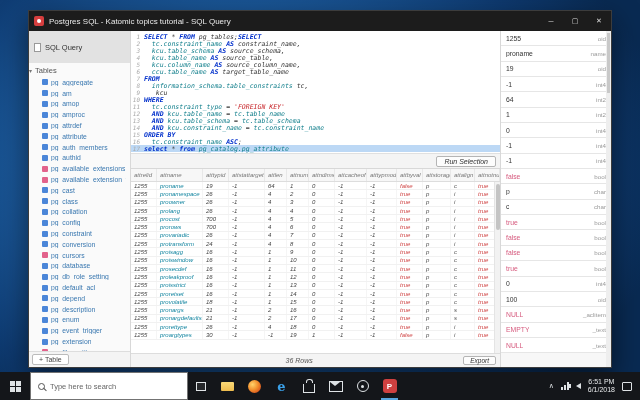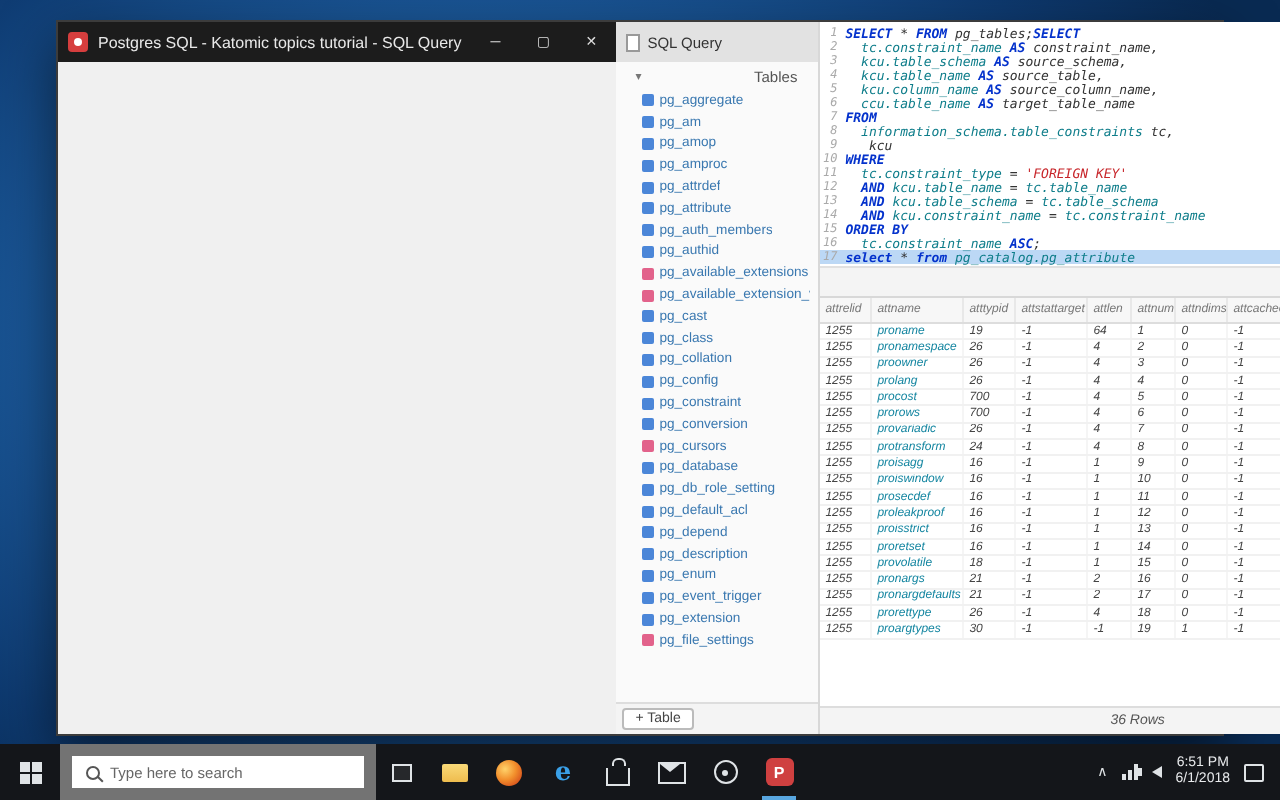--- a/index.html
+++ b/index.html
@@ -1,35 +1,35 @@
 <!DOCTYPE html>
 <html><head>
 <meta charset="utf-8">
 <style>
   *{margin:0;padding:0;box-sizing:border-box;}
   html,body{width:640px;height:400px;overflow:hidden;font-family:"Liberation Sans",sans-serif;background:#0e3a70;}
   .desktop{position:absolute;inset:0;background:radial-gradient(ellipse 430px 310px at 38% 42%,#2f80c4 0%,#1d5da0 45%,#0e3a70 80%,#092a52 100%);}
 
   
-  .window{position:absolute;left:28px;top:10px;width:584px;height:358px;background:#f0f0f0;border:1px solid #3c3c3c;box-shadow:0 10px 26px rgba(0,0,0,.55);display:flex;flex-direction:row;}
+  .window{position:absolute;left:28px;top:10px;width:584px;height:358px;background:#f0f0f0;border:1px solid #3c3c3c;box-shadow:0 10px 26px rgba(0,0,0,.55);display:flex;flex-direction:column;}
   .titlebar{height:20px;flex:none;background:#1c1c1c;display:flex;align-items:center;color:#e8e8e8;font-size:8px;padding-left:5px;gap:5px;}
   .app-icon{width:10px;height:10px;flex:none;border-radius:2px;background:#d63e3e;position:relative;}
   .app-icon::after{content:"";position:absolute;inset:3px;border-radius:50%;background:#fff;}
   .title-text{flex:1;white-space:nowrap;overflow:hidden;}
   .win-controls{display:flex;height:100%;flex:none;}
   .win-btn{width:24px;display:flex;align-items:center;justify-content:center;font-size:7px;color:#ddd;}
   .win-btn.close{background:#1c1c1c;}
   .menubar{height:14px;flex:none;background:#f2f2f2;border-bottom:1px solid #dcdcdc;display:flex;align-items:center;gap:12px;padding:0 8px;font-size:8px;color:#444;}
   .content{flex:1;display:flex;min-height:0;}
 
   
   .sidebar{width:102px;flex:none;background:#fafafa;border-right:1px solid #d8d8d8;display:flex;flex-direction:column;min-height:0;}
-  .sql-query-item{height:20px;flex:none;display:flex;align-items:center;gap:4px;padding:0 5px;background:#e2e2e2;font-size:7.5px;color:#333;}
+  .sql-query-item{height:32px;flex:none;display:flex;align-items:center;gap:4px;padding:0 5px;background:#e2e2e2;font-size:7.5px;color:#333;}
   .doc-icon{width:7px;height:9px;flex:none;background:#fff;border:1px solid #999;}
-  .tables-header{height:14px;flex:none;display:flex;align-items:center;gap:3px;padding:0 10px;font-size:7.5px;color:#555;justify-content:space-between;}
+  .tables-header{height:14px;flex:none;display:flex;align-items:center;gap:3px;padding:0 0;font-size:7.5px;color:#555;}
   .caret{font-size:6px;color:#777;}
   .tables-list{flex:1;min-height:0;overflow:hidden;}
   .tbl-item{height:10.8px;display:flex;align-items:center;gap:3px;padding:0 4px 0 13px;}
   .tbl-icon{width:6px;height:6px;flex:none;background:#4b86d8;border-radius:1px;}
   .tbl-item.view .tbl-icon{background:#e2628b;}
   .tbl-label{font-size:6.8px;color:#3a78b0;white-space:nowrap;overflow:hidden;}
   .sidebar-footer{height:16px;flex:none;border-top:1px solid #ddd;display:flex;align-items:center;padding:0 3px;background:#f4f4f4;}
   .add-table-btn{font-size:7px;color:#444;background:#fff;border:1px solid #bbb;border-radius:2px;padding:1px 6px;}
 
   
@@ -67,21 +67,21 @@
   .ins-val.pink{color:#d65a7e;}
   .ins-type{font-size:6.2px;color:#999;margin-left:4px;flex:none;}
   .ins-scroll{position:absolute;right:0;top:0;bottom:0;width:5px;background:#eee;}
   .ins-scroll .thumb{position:absolute;top:2px;left:1px;width:3px;height:60px;background:#c8c8c8;}
 
   
   .taskbar{position:absolute;left:0;right:0;bottom:0;height:28px;background:#14161a;display:flex;align-items:stretch;z-index:10;}
   .start-btn{width:30px;display:flex;align-items:center;justify-content:center;}
   .win-logo{width:11px;height:11px;display:grid;grid-template-columns:1fr 1fr;gap:1px;}
   .win-logo span{background:#dfe3e6;}
-  .search-box{width:158px;background:#fff;display:flex;align-items:center;gap:5px;padding:0 7px;border:6px solid #737373;}
+  .search-box{width:158px;background:#fff;display:flex;align-items:center;gap:5px;padding:0 7px;border:1px solid #737373;}
   .search-icon{width:7px;height:7px;border:1px solid #555;border-radius:50%;position:relative;flex:none;}
   .search-icon::after{content:"";position:absolute;width:4px;height:1px;background:#555;right:-3px;bottom:-1px;transform:rotate(45deg);}
   .search-text{font-size:7.5px;color:#666;white-space:nowrap;}
   .taskview-btn{width:26px;display:flex;align-items:center;justify-content:center;}
   .taskview-icon{width:10px;height:9px;border:1px solid #dfe3e6;background:rgba(255,255,255,.08);}
   .tb-icons{display:flex;}
   .tb-icon{width:27px;display:flex;align-items:center;justify-content:center;position:relative;}
   .tb-icon.active::after{content:"";position:absolute;left:5px;right:5px;bottom:0;height:2px;background:#58a6e0;}
   .ic-file-explorer::before{content:"";width:13px;height:9px;background:linear-gradient(#f9d978,#eebc4e);border-radius:1px;}
   .ic-firefox::before{content:"";width:13px;height:13px;border-radius:50%;background:radial-gradient(circle at 35% 35%,#ffd36b,#f28f2c 45%,#d9571e 78%);}

